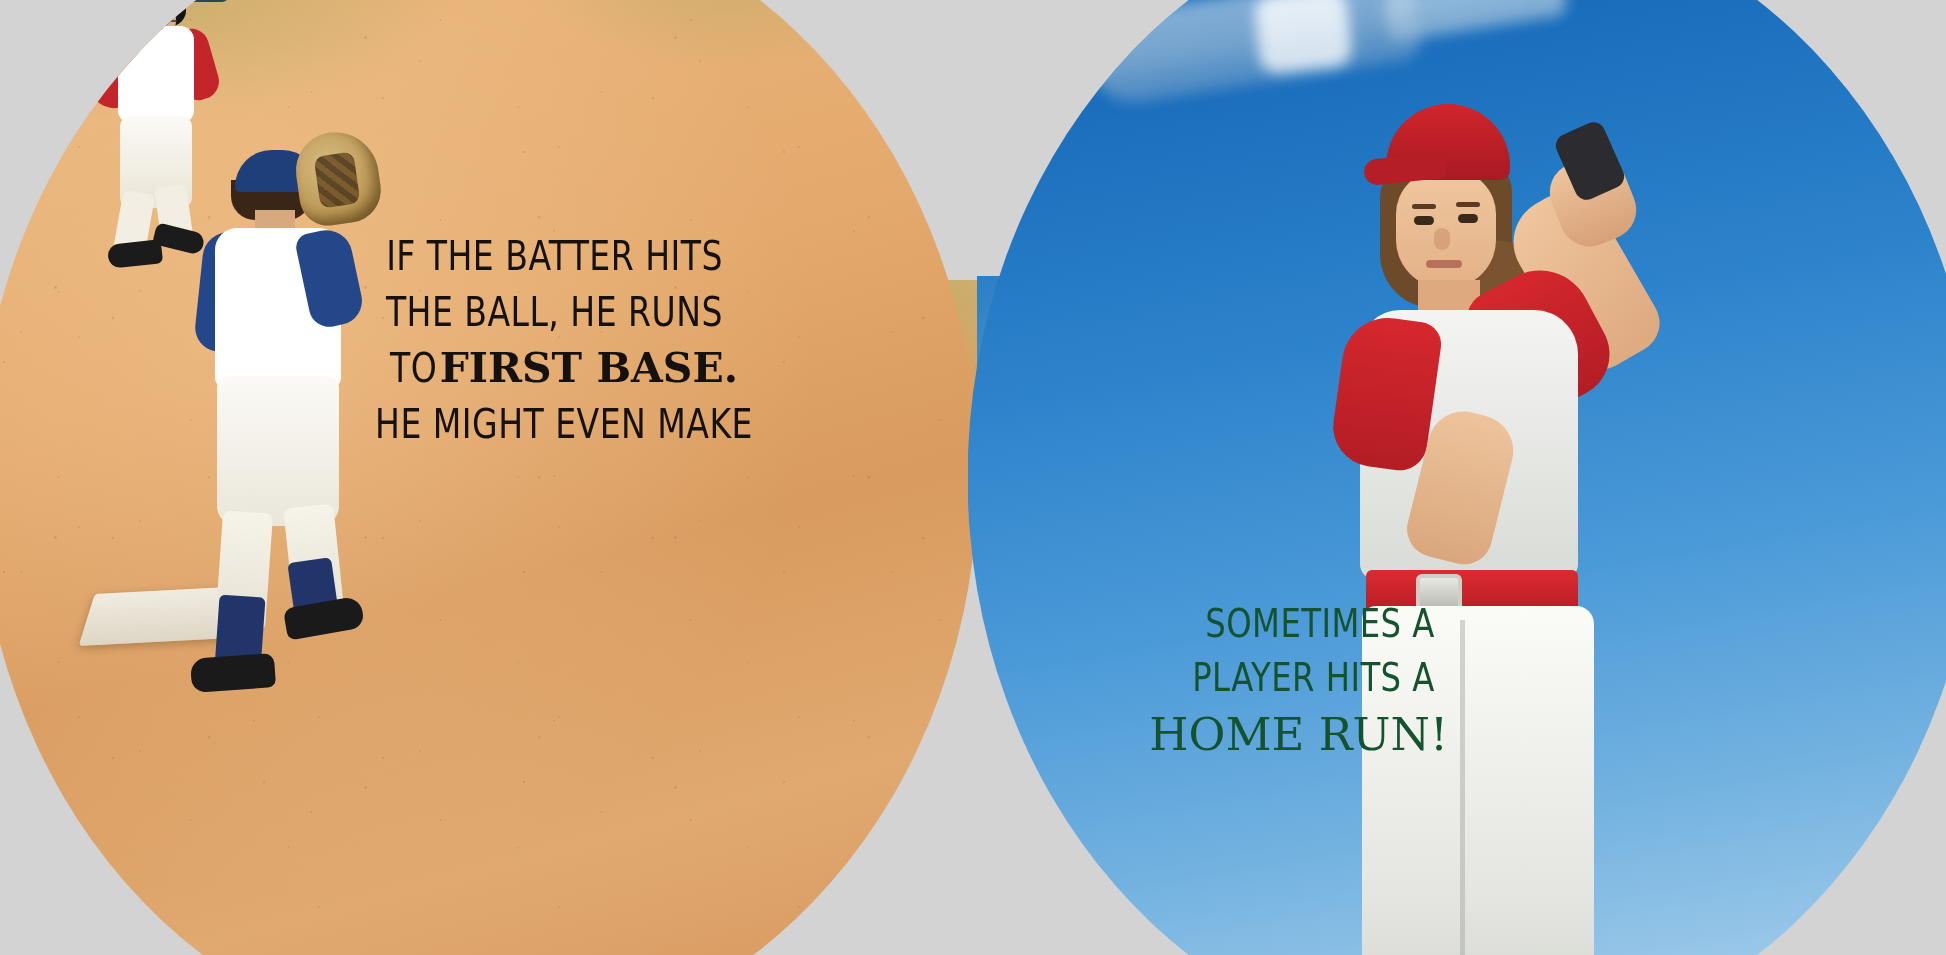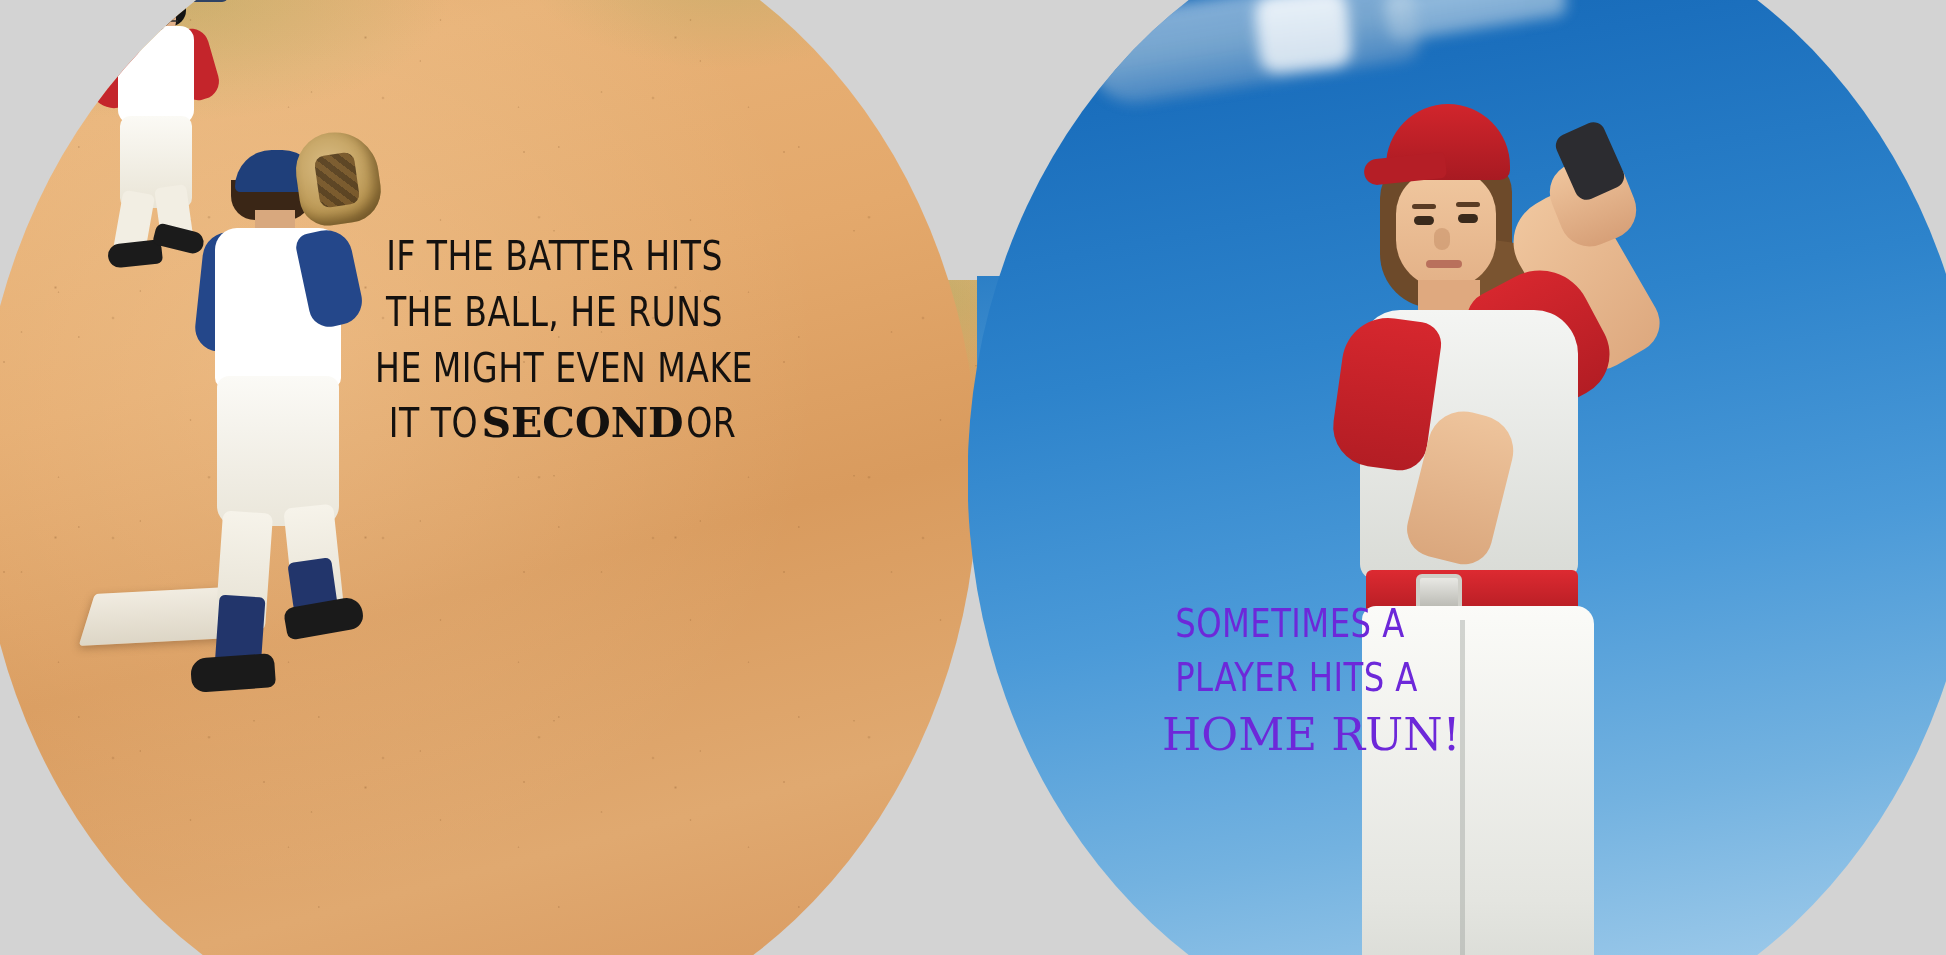--- a/index.html
+++ b/index.html
@@ -169,21 +169,21 @@
   .b-hands{position:absolute;left:286px;top:118px;width:78px;height:86px;background:linear-gradient(180deg,#efc59d,#d7a078);border-radius:30px;transform:rotate(-22deg);}
   .b-grip{position:absolute;left:296px;top:86px;width:52px;height:70px;background:#2c2c30;border-radius:12px;transform:rotate(-24deg);}
   .b-belt{position:absolute;left:98px;top:530px;width:212px;height:44px;background:linear-gradient(180deg,#dd2a31,#b41d24);border-radius:6px;}
   .b-buckle{position:absolute;left:148px;top:534px;width:46px;height:38px;background:linear-gradient(180deg,#e8e8e4,#b9b9b2);border-radius:6px;border:4px solid #cfcfc8;box-sizing:border-box;}
   .b-pants{position:absolute;left:94px;top:566px;width:232px;height:420px;background:linear-gradient(180deg,#fbfbf8,#e4e5e0 70%,#d3d5cf);border-radius:14px 18px 24px 24px;}
   .b-pleat{position:absolute;left:192px;top:580px;width:5px;height:390px;background:rgba(160,165,160,.45);}
 
   
   #right-text{
     position:absolute;left:1118px;top:604px;width:330px;
-    text-align:left;color:#6d28d9;line-height:1.02;margin-left:44px;
+    text-align:right;color:#14532d;line-height:1.02;
   }
   .rthin{
     font-family:"Liberation Sans Narrow","DejaVu Sans Condensed","Liberation Sans",sans-serif;
     font-size:39px;font-weight:400;letter-spacing:.5px;transform:scaleX(.92);display:block;white-space:nowrap;
   }
   .rfat{
     font-family:"DejaVu Serif","Liberation Serif",serif;
     font-weight:400;font-size:45px;letter-spacing:0;
   }
   .rline{margin-bottom:14px;white-space:nowrap;display:block;}
@@ -239,22 +239,22 @@
       <div class="f-sock-l"></div>
       <div class="f-sock-r"></div>
       <div class="f-shoe-r"></div>
       <div class="f-shoe-l"></div>
     </div>
   </div>
 
   <div id="left-text">
     <span class="line tl thin">IF THE BATTER HITS</span>
     <span class="line tl thin">THE BALL, HE RUNS</span>
+    <span class="line tl"><span class="thin" style="display:inline-block">TO </span><span class="fat">FIRST BASE</span><span class="fat">.</span></span>
     <span class="line tl thin">HE MIGHT EVEN MAKE</span>
-    <span class="line tl"><span class="thin" style="display:inline-block">IT TO </span><span class="fat">SECOND</span><span class="thin" style="display:inline-block"> OR</span></span>
   </div>
 
   <div id="right-tab">
     <div class="sky-bg-tab"></div>
   </div>
 
   <div id="right-page">
     <div class="sky-bg"></div>
 
     <div class="bat">

